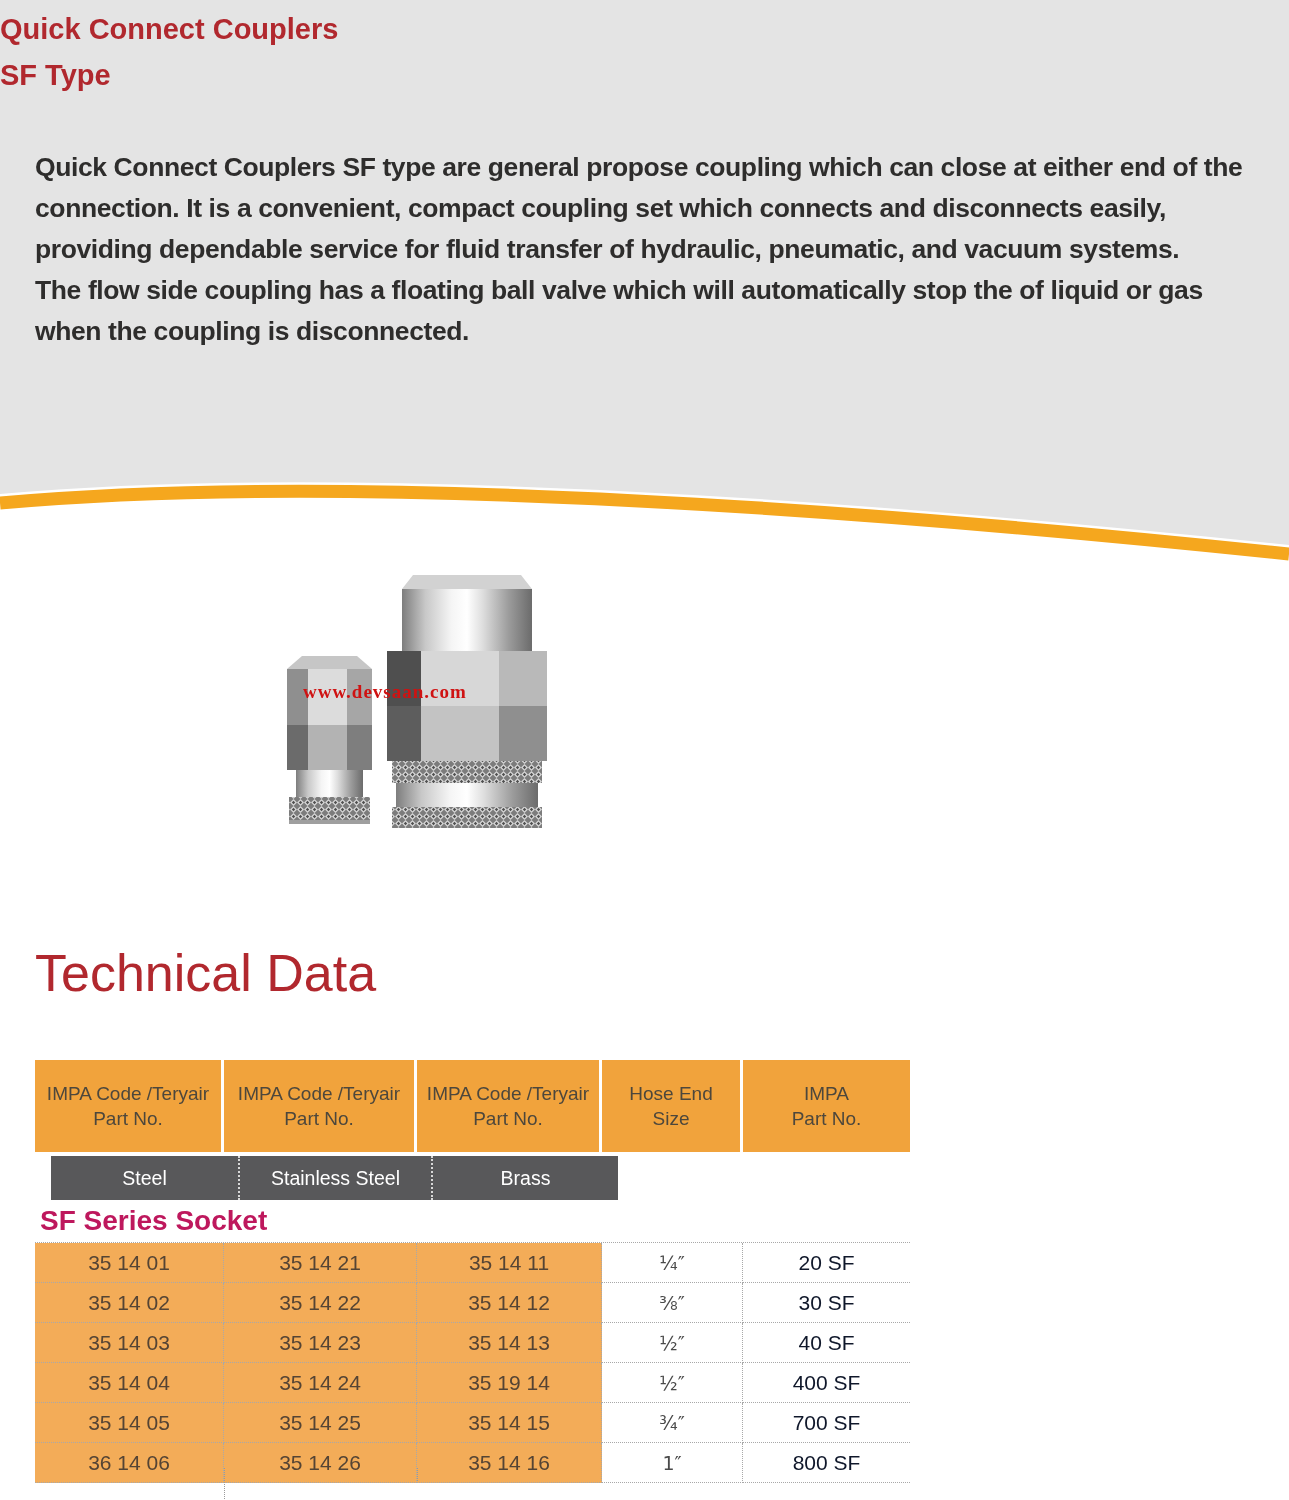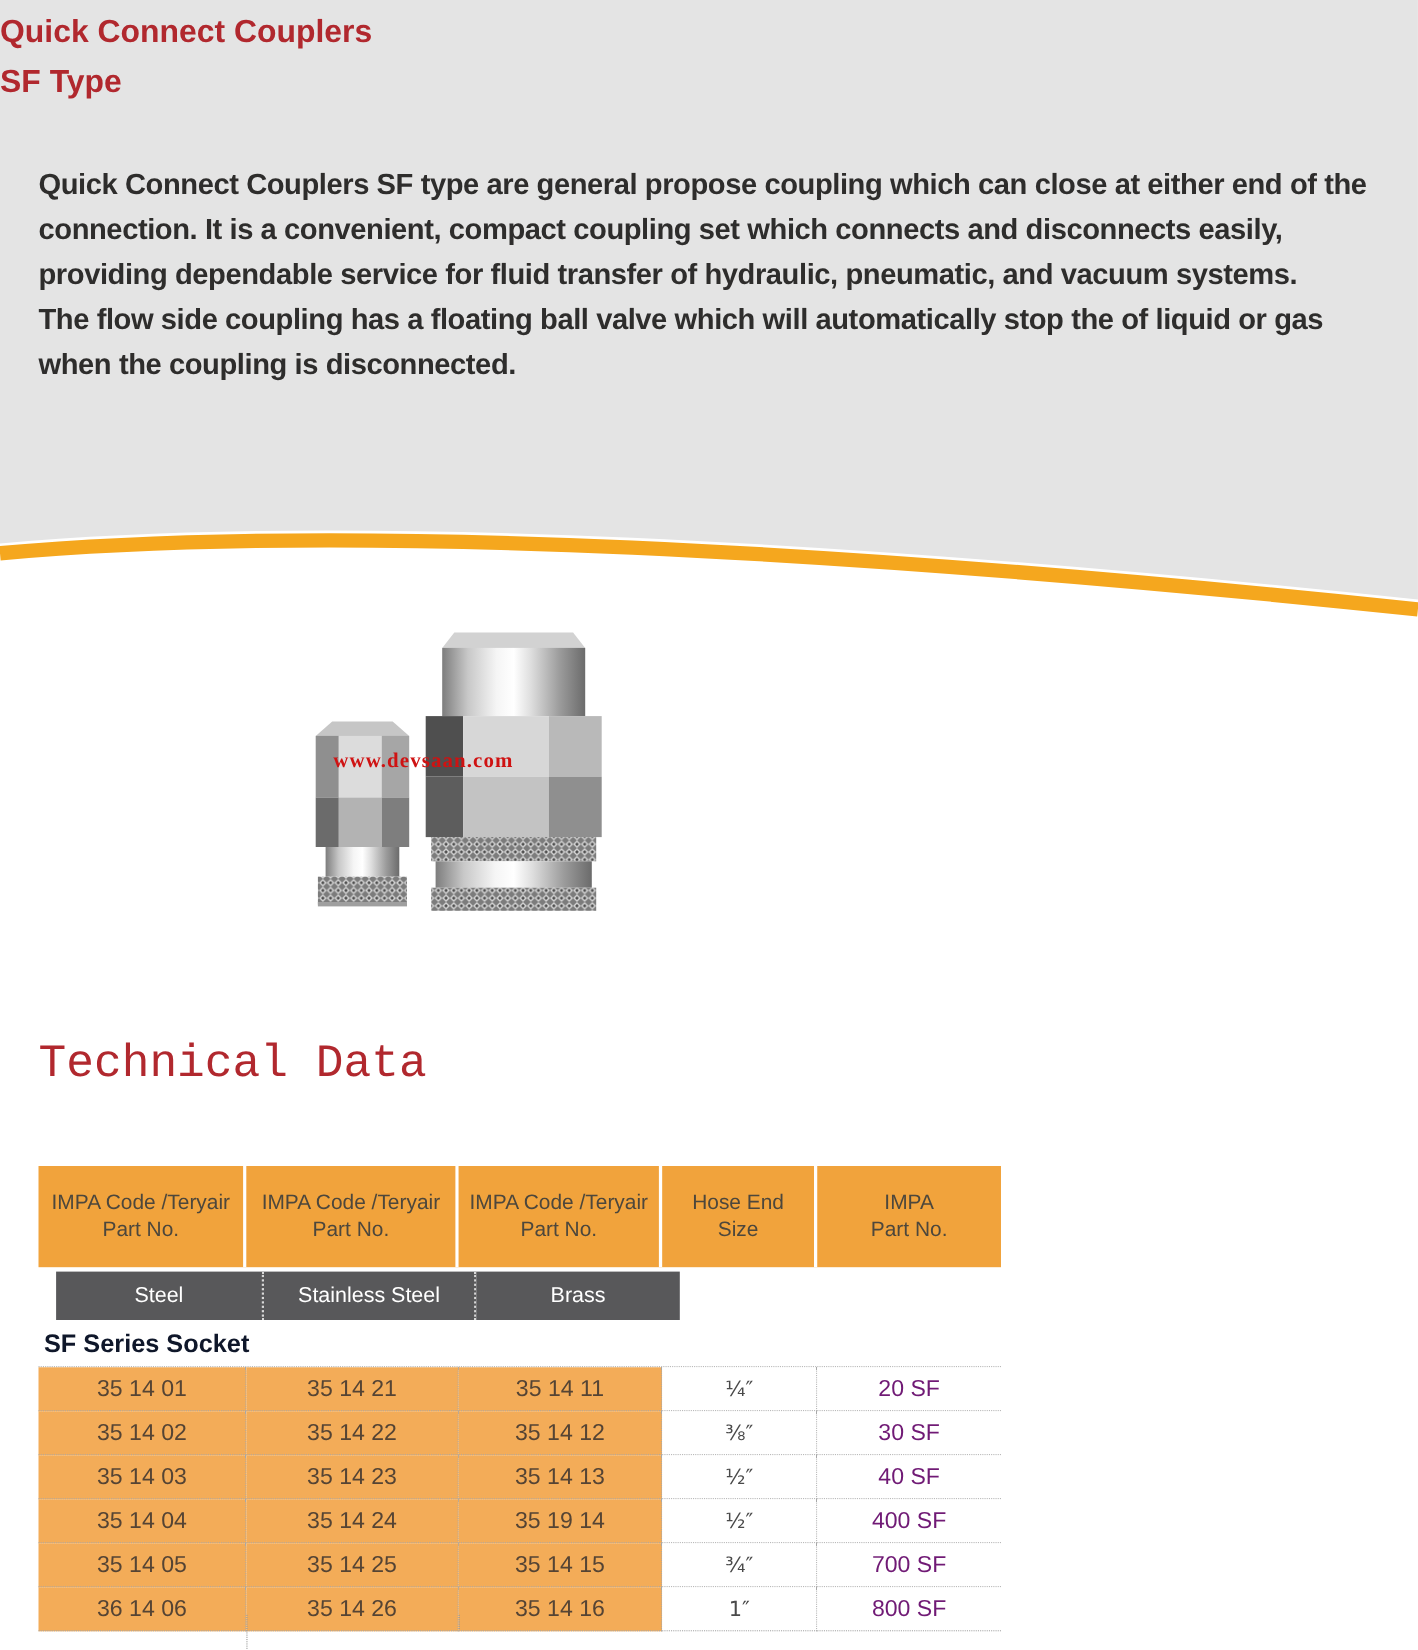--- a/index.html
+++ b/index.html
@@ -36,50 +36,50 @@
   
   .product-svg{position:absolute;top:568px;left:283px;z-index:1;}
   .watermark{
     position:absolute;top:681px;left:303px;z-index:3;
     font-family:"Liberation Serif", serif;font-weight:700;font-size:19px;
     color:var(--watermark-red);letter-spacing:1px;white-space:nowrap;
   }
   
   .section-heading{
     position:absolute;top:943px;left:35px;z-index:2;
-    color:var(--accent-red);font-weight:400;font-size:42px;font-family:Liberation Mono, monospace;
+    color:var(--accent-red);font-weight:400;font-size:52px;
   }
   
   .tech-table{position:absolute;top:1060px;left:35px;width:875px;z-index:2;}
   .grid{display:grid;grid-template-columns:189px 193px 185px 141px 167px;width:875px;}
   .hcell{
     height:92px;background:var(--header-orange);
     display:flex;flex-direction:column;justify-content:center;align-items:center;
     font-size:19px;line-height:25px;color:#4d473c;text-align:center;
   }
   .hcell:not(:last-child){border-right:3px solid #fff;}
   .subgrid{margin-top:4px;padding-left:16px;}
   .scell{
     height:44px;background:var(--subheader-gray);color:#ffffff;
     display:flex;justify-content:center;align-items:center;
     font-size:19.5px;
   }
   .scell.empty{background:transparent;}
   .scell:nth-child(-n+2){border-right:2px dotted #d8d8d8;}
   .group-label{
     height:42px;display:flex;align-items:center;
-    font-size:23px;font-weight:700;color:#0f172a;padding-left:5px;
+    font-size:28px;font-weight:700;color:#be185d;padding-left:5px;
   }
   .tbody{border-top:1px dotted #a8a8a8;}
   .cell{
     height:40px;display:flex;justify-content:center;align-items:center;
     font-size:21px;border-bottom:1px dotted #a8a8a8;
   }
   .cell.orange{background:var(--row-orange);color:var(--row-text);}
-  .cell.plain{background:#fff;color:#701a75;}
+  .cell.plain{background:#fff;color:#0f172a;}
   .cell:not(.c4){border-right:1px dotted #a8a8a8;}
   .cell.c3{font-family:"DejaVu Sans", sans-serif;font-size:19px;color:#4a4a4a;}
   .stub{position:absolute;border-left:1px dotted #9a9a9a;width:0;}
   .stub-1{left:189px;top:408px;height:35px;}
   .stub-2{left:382px;top:408px;height:13px;}
 </style>
 </head>
 <body>
 
 <svg class="curve-svg" width="1289" height="580" viewBox="0 0 1289 580" aria-hidden="true">

